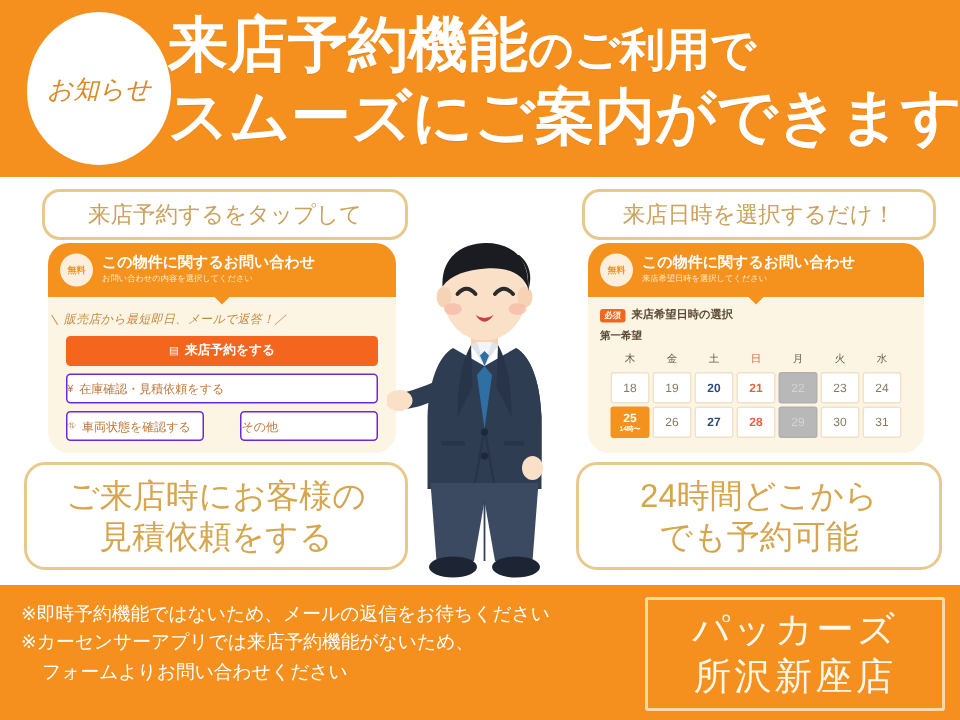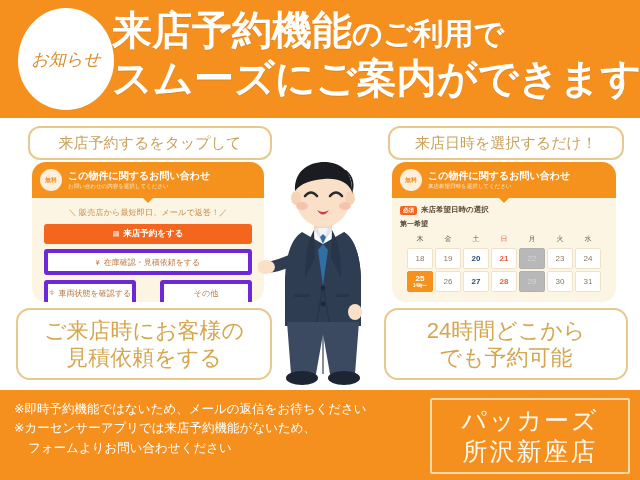--- a/index.html
+++ b/index.html
@@ -61,30 +61,30 @@
   .mock-head-t1{font-size:10px;color:#fff;font-weight:bold;line-height:1.2;}
   .mock-head-t2{font-size:5.5px;color:#ffe9c9;line-height:1.3;margin-top:1px;}
   .head-notch{
     position:absolute;left:50%;bottom:-5px;margin-left:-5px;width:0;height:0;
     border-left:5px solid transparent;border-right:5px solid transparent;
     border-top:5px solid #f5921e;
   }
 
   
   .lm-sub{
-    text-align:center;font-size:8px;color:#c58a42;margin-top:9px;letter-spacing:.2px;
+    font-size:8px;color:#c58a42;margin-top:9px;letter-spacing:.2px;font-style:italic;
   }
   .btn-primary{
     margin:6px 12px 0;height:20px;background:#f4661e;border-radius:3px;
     display:flex;align-items:center;justify-content:center;gap:4px;
     color:#fff;font-size:8.5px;font-weight:bold;
   }
   .btn-outline{
-    margin:5px 12px 0;height:18px;background:#fff;border:4px solid #6d28d9;border-radius:3px;
-    display:flex;align-items:center;justify-content:center;gap:4px;
+    margin:5px 12px 0;height:18px;background:#fff;border:1px solid #6d28d9;border-radius:3px;
+    display:flex;align-items:center;gap:4px;
     color:#c0763a;font-size:8px;
   }
   .btn-row{display:flex;margin:5px 12px 0;gap:24px;}
   .btn-row .btn-outline{margin:0;flex:1;}
   .mini-ico{font-size:7px;}
 
   
   .req-row{display:flex;align-items:center;margin:7px 0 0 8px;}
   .req-tag{
     background:#f4661e;color:#fff;font-size:5.5px;font-weight:bold;

